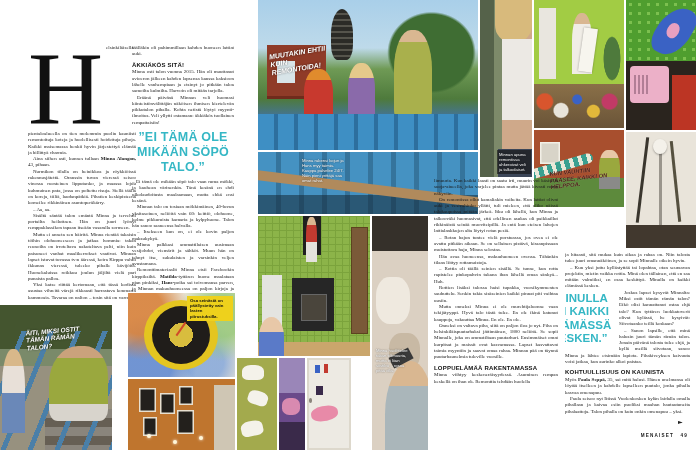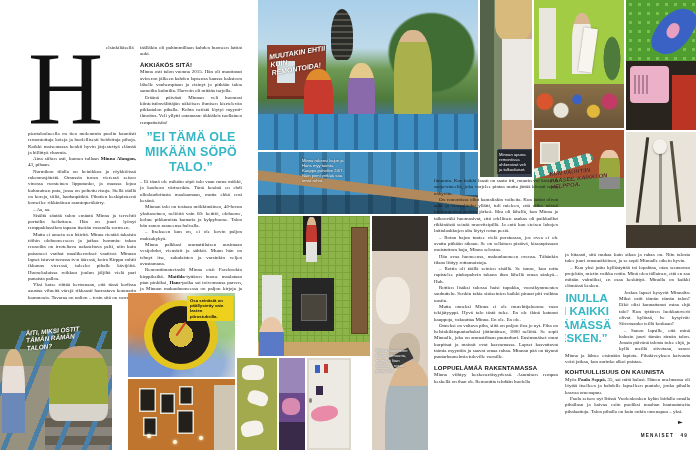--- a/index.html
+++ b/index.html
@@ -172,21 +172,21 @@
     <p><span class="dropcap">H</span><span>elsinkiläisellä pientaloalueella on tien molemmin puolin kauniisti remontoituja koteja ja huolellisesti hoidettuja pihoja. Kaikki maisemassa henkii hyvin järjestettyä elämää ja hillittyä charmia.</span></p>
     <p class="ind"><span>Aina siihen asti, kunnes tullaan </span><b>Minna Alangon,</b><span> 43, pihaan.</span></p>
     <p class="ind">Nurmikon tilalla on heinikkoa ja röykkiöissä rakennusjätettä. Oranssin tuvan vieressä seisoo vinossa ruosteinen lipputanko, ja maassa lojuu kuhmuinen pata, jossa on poltettu risuja. Siellä täällä on koreja, tiiliä, laudanpätkiä. Pihatien keskipisteenä komeilee rikkinäinen asuntoperäkärry.</p>
     <p class="ind">– Aa, aa.</p>
     <p class="ind">Sisältä säntää talon emäntä Minna ja tervehtii portailta heiluttaen. Hän on juuri lyönyt remppaklassikon tapaan itseään vasaralla sormeen.</p>
     <p class="ind">Mutta ei anneta sen häiritä. Minna rientää takaisin töihin olohuoneeseen ja jatkaa hommia: takan reunoilta on irroteltava nakuteltava pelti, niin kuin paisuneet vanhat maalikerrokset vaativat. Minnan lapset istuvat tuvassa tv:n ääressä, koira Kirppu vahtii ikkunan vieressä, tuleeko pihalle kävijöitä. Huonekaluissa roikkuu joulun jäljiltä vielä pari punaista palloa.</p>
     <p class="ind">Yksi katse riittää kertomaan, että tässä kodissa asustaa vihreitä värejä rikkaasti harrastava konmarin kammoaja. Tavaraa on paljon – tosin sitä on varmaan vähemmän esillä sitten, kun Minna saa koottua kaapit, jotka nyt odottavat vuoroaan.</p>
 
   </div>
 
-  <div class="col" style="left:140px;top:45px;width:102px;height:246px;">
+  <div class="col" style="left:132px;top:45px;width:102px;height:246px;">
     <p>täälläkin oli pahimmillaan kahden huoneen lattiat auki.</p>
     <div class="kicker">ÄKKIÄKÖS SITÄ!</div>
     <p>Minna osti talon vuonna 2015. Hän oli muuttanut avioeron jälkeen kahden lapsensa kanssa kaksioon lähelle vanhempiaan ja etsinyt jo pitkään taloa samoilta kulmilta. Harvoin oli mitään tarjolla.</p>
     <p class="ind">Eräänä päivänä Minnan veli huomasi kiinteistönvälittäjän näköisen ihmisen kiertelevän pikkutalon pihalla. Kohta netistä löytyi myynti-ilmoitus. Veli yllytti ostamaan: äkkiäkös tuollainen rempattaisiin!</p>
     <div class="pullquote pq-left">”EI TÄMÄ OLE MIKÄÄN SÖPÖ TALO.”</div>
     <p>– Ei tämä ole mikään söpö talo vaan ruma mökki, ja kauhean värinenkin. Tänä kesänä en ehdi ulkolaudoitusta maalaamaan, mutta ehkä ensi kesänä.</p>
     <p class="ind">Minnan talo on tosiaan mökkimäinen, 40-luvun yksitasoinen, neliöitä vain 60: keittiö, olohuone, kolme pikkuruista kamaria ja kylpyhuone. Talon hän sanoo saaneensa halvalla.</p>
     <p class="ind">– Itsekseen kun on, ei ole kovin paljon maksukykyä.</p>
     <p class="ind">Minna palkkasi ammattilaisen uusimaan vesijohdot, viemärit ja sähköt. Muun hän on tehnyt itse, sukulaisten ja varsinkin veljen avustamana.</p>
     <p class="ind"><span>Remonttimateriaalit Minna etsii Facebookin kirppiksiltä. </span><b>Matilda</b><span>-tyttären huone maalataan pian pinkiksi, </span><b>Hans</b><span>-poika sai toivomansa parven, ja Minnan makuuhuoneessa on paljon kirjoja ja vihreitä kasveja.</span></p>

